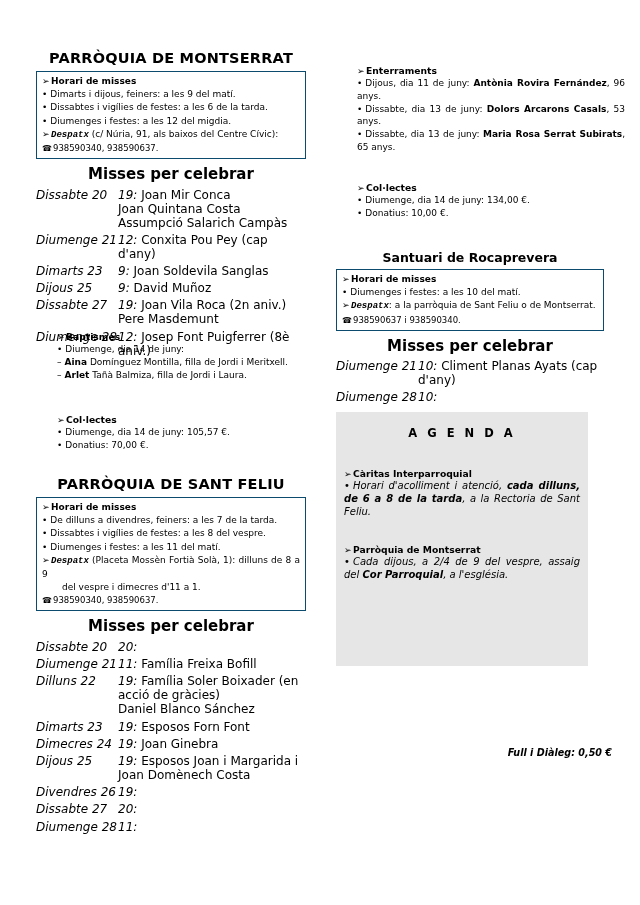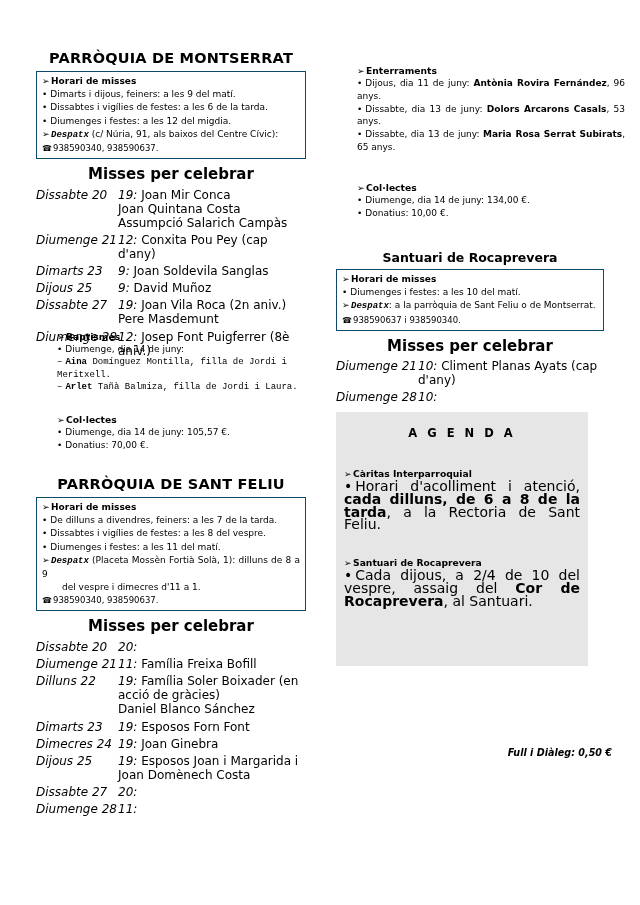--- a/index.html
+++ b/index.html
@@ -127,21 +127,20 @@
   .section p {
     font-size: 9px;
     line-height: 12.8px;
     margin: 0;
   }
   .just {
     text-align: justify;
   }
   .dash-item {
     padding-left: 0;
-    font-family: Liberation Mono, monospace;
   }
 
   
   .agenda-box {
     background: #e6e6e6;
     border: none;
     padding: 14px 8px 14px 8px;
     box-sizing: border-box;
   }
   .agenda-title {
@@ -154,24 +153,25 @@
   .agenda-item {
     margin: 0 0 26px 0;
   }
   .agenda-item:last-child { margin-bottom: 0; }
   .agenda-item h3 {
     font-size: 9.2px;
     font-weight: bold;
     margin: 0 0 1px 0;
   }
   .agenda-item p {
-    font-size: 14px;
+    font-size: 10px;
     line-height: 12.8px;
     margin: 0;
     text-align: justify;
+    font-style: italic;
   }
   .footer-price {
     position: absolute;
     right: 28px;
     top: 733px;
     font-size: 9.6px;
     font-weight: bold;
     font-style: italic;
   }
   b { font-weight: bold; }
@@ -350,20 +350,26 @@
           <td class="info">
             <span class="hour">19:</span>
             <span>Joan Ginebra</span>
           </td>
         </tr>
         <tr>
           <td class="day">Dijous 25</td>
           <td class="info">
             <span class="hour">19:</span>
             <span>Esposos Joan i Margarida i Joan Domènech Costa</span>
+          </td>
+        </tr>
+        <tr>
+          <td class="day">Divendres 26</td>
+          <td class="info">
+            <span class="hour">19:</span>
           </td>
         </tr>
         <tr>
           <td class="day">Dissabte 27</td>
           <td class="info">
             <span class="hour">20:</span>
           </td>
         </tr>
         <tr>
           <td class="day">Diumenge 28</td>
@@ -452,28 +458,28 @@
 
       <div class="agenda-item">
         <h3>
           <span class="arrow">➢</span><span>Càritas Interparroquial</span>
         </h3>
         <p>
           <span class="bull">•</span><span>Horari d'acolliment i atenció, </span><b>cada dilluns, de 6 a 8 de la tarda</b><span>, a la Rectoria de Sant Feliu.</span>
         </p>
       </div>
 
-
       <div class="agenda-item">
         <h3>
-          <span class="arrow">➢</span><span>Santuari de Rocaprevera</span>
+          <span class="arrow">➢</span><span>Parròquia de Montserrat</span>
         </h3>
         <p>
-          <span class="bull">•</span><span>Cada dijous, a 2/4 de 10 del vespre, assaig del </span><b>Cor de Rocaprevera</b><span>, al Santuari.</span>
+          <span class="bull">•</span><span>Cada dijous, a 2/4 de 9 del vespre, assaig del </span><b>Cor Parroquial</b><span>, a l'església.</span>
         </p>
       </div>
+
     </div>
 
   </div>
 
   <div class="footer-price">Full i Diàleg: 0,50 €</div>
 
 </div>
 
 </body></html>

